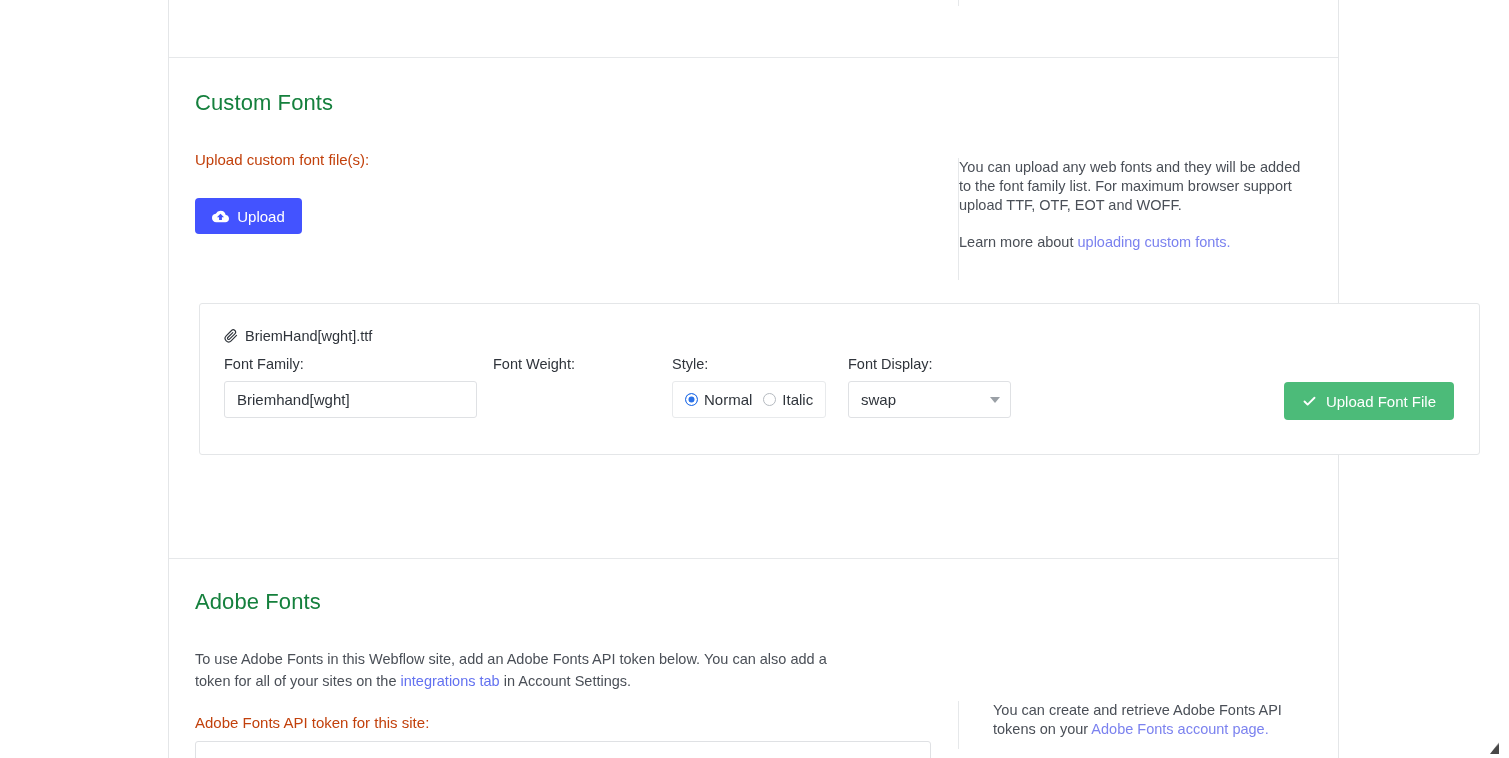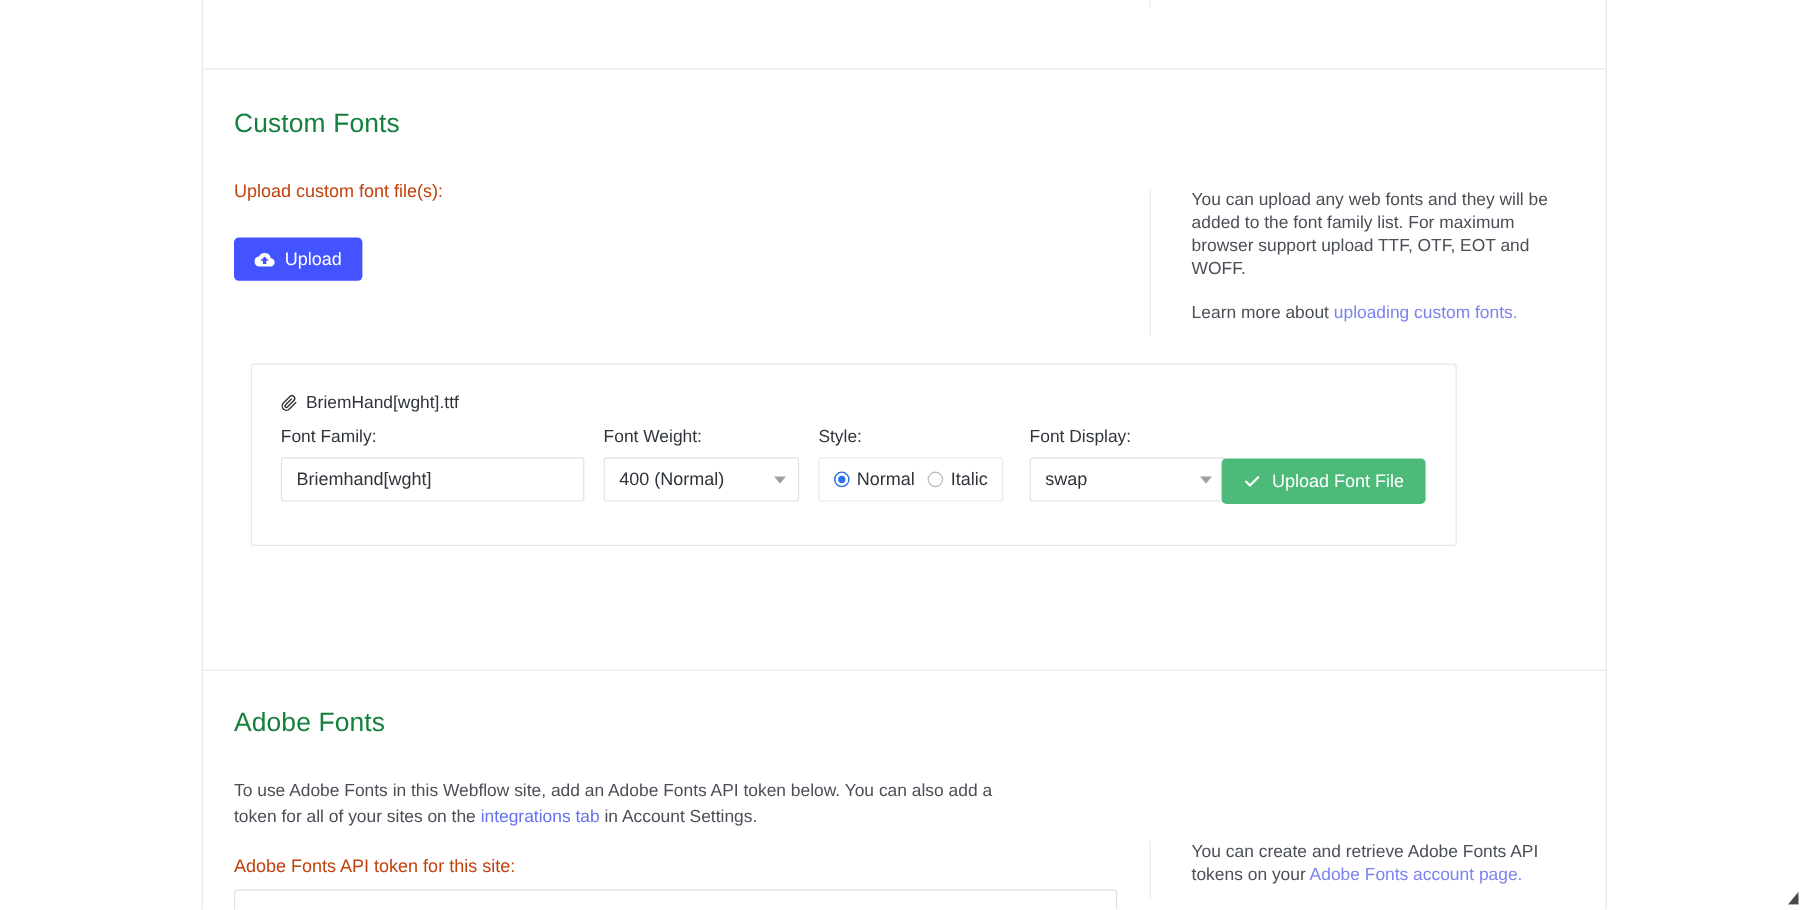--- a/index.html
+++ b/index.html
@@ -106,43 +106,42 @@
     padding: 0 14px;
   }
   .btn-upload .ico { display: flex; align-items: center; }
 
   
   .cf-help {
     position: absolute;
     left: 789px;
     top: 100px;
     width: 354px;
-    padding-left: 34px;
     border-left: 1px solid #e6e8ea;
     height: 122px;
   }
   .help-p {
     margin: 0;
     font-size: 14.5px;
     line-height: 19px;
     color: #4a4f57;
   }
   .help-p + .help-p { margin-top: 18px; }
   .link {
     color: #7b82ef;
     text-decoration: none;
     cursor: pointer;
   }
 
   
   .font-file-card {
     position: absolute;
-    left: 40px;
+    left: 30px;
     top: 245px;
-    width: 1005px;
+    width: 1281px;
     height: 152px;
     border: 1px solid #e4e6e8;
     border-radius: 3px;
     background: #ffffff;
     text-decoration: underline;
   }
 
   .file-name-row {
     position: absolute;
     left: 24px;
@@ -386,26 +385,20 @@
           <span>BriemHand[wght].ttf</span>
         </div>
 
         <div class="field field-family">
           <span class="field-label">Font Family:</span>
           <input class="text-input" type="text" value="Briemhand[wght]" style="">
         </div>
 
         <div class="field field-weight">
           <span class="field-label">Font Weight:</span>
-          <div class="select-wrap">
-            <div class="select-box">
-              <span>400 (Normal)</span>
-            </div>
-            <span class="caret"></span>
-          </div>
         </div>
 
         <div class="field field-style">
           <span class="field-label">Style:</span>
           <div class="radio-group">
             <label class="radio-item">
               <span class="radio-dot on"></span>
               <span>Normal</span>
             </label>
             <label class="radio-item">

